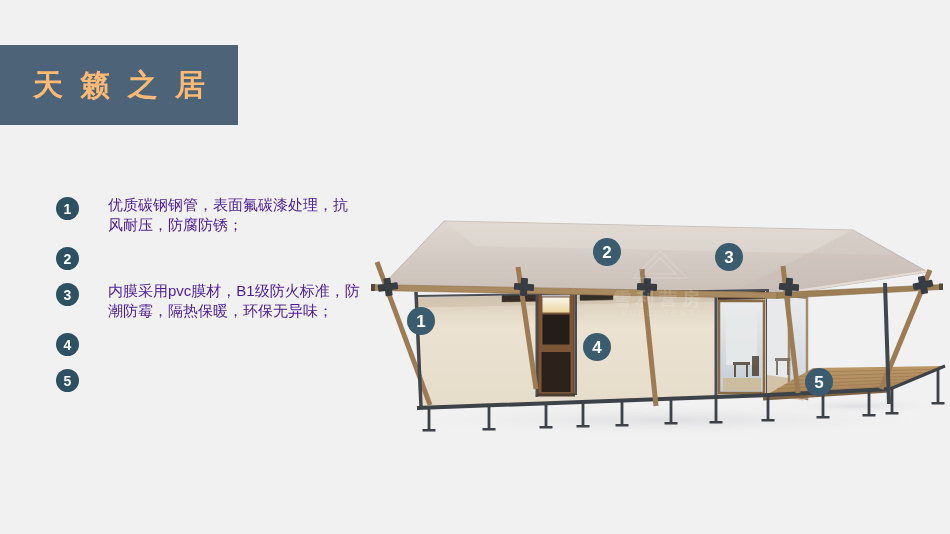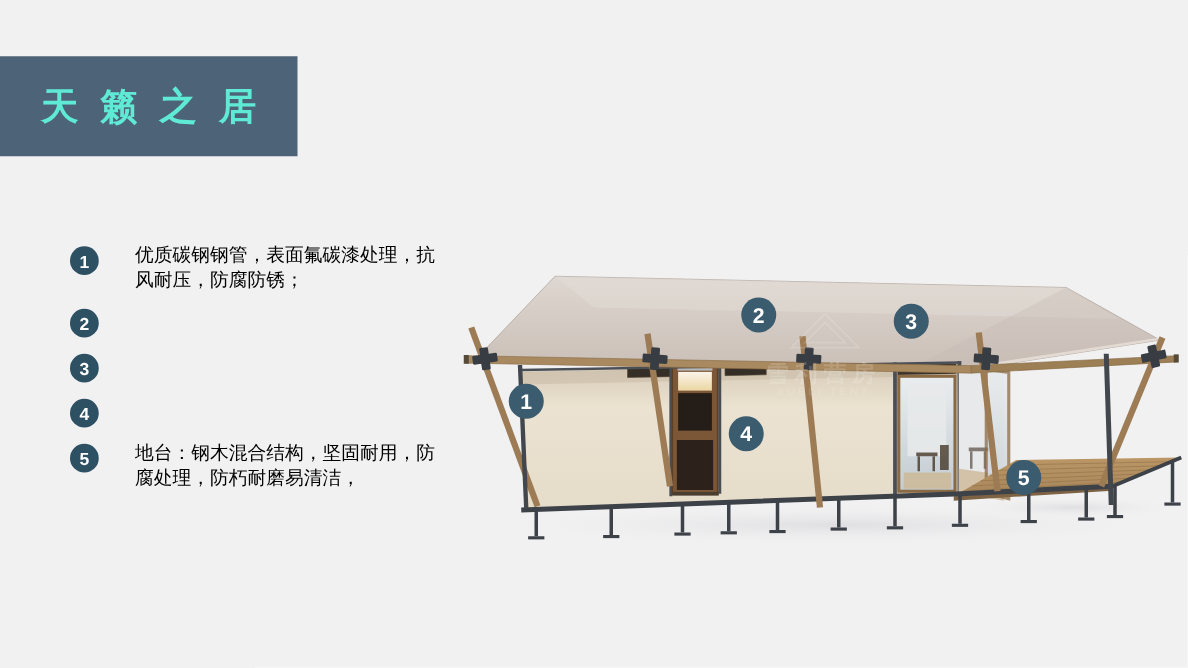--- a/index.html
+++ b/index.html
@@ -7,37 +7,37 @@
     position:relative; width:950px; height:534px;
     background:#f1f1f2; overflow:hidden;
     font-family:"Liberation Sans","DejaVu Sans",sans-serif;
   }
   
   .title-box {
     position:absolute; left:0; top:45px; width:238px; height:80px;
     background:#4d6377; display:flex; align-items:center; justify-content:center;
   }
   .title-box h1 {
-    margin:11px; color:#5eead4; font-size:30px; font-weight:bold;
+    margin:11px; color:#fdba74; font-size:30px; font-weight:bold;
     letter-spacing:0.58em; text-indent:0.58em; white-space:nowrap;
   }
   
   .features {
     position:absolute; left:56px; top:195px; width:316px;
     list-style:none; margin:0; padding:0;
   }
   .feature { display:flex; align-items:flex-start; margin-bottom:11px; }
   .num {
     flex:0 0 auto; width:23px; height:23px; margin-top:2px; border-radius:50%;
     background:#2e5063; color:#fff; font-size:14px; font-weight:bold;
     display:flex; align-items:center; justify-content:center;
   }
   .txt {
     margin-left:29px; width:254px;
-    font-size:15px; line-height:19.5px; color:#000000;
+    font-size:15px; line-height:19.5px; color:#4c1d95;
   }
   
   .render { position:absolute; left:365px; top:198px; width:585px; height:242px; }
   .render svg { display:block; width:100%; height:100%; }
   .marker-label { font-family:"Liberation Sans","DejaVu Sans",sans-serif; font-size:17px; font-weight:bold; fill:#ffffff; }
   .wm-cn { font-size:18px; font-weight:bold; letter-spacing:5px; fill:#ffffff; }
   .wm-en { font-size:8.5px; letter-spacing:2.6px; fill:#ffffff; }
 </style>
 </head>
 <body>
@@ -51,27 +51,27 @@
   <ul class="features">
     <li class="feature">
       <span class="num">1</span>
       <span class="txt">优质碳钢钢管，表面氟碳漆处理，抗风耐压，防腐防锈；</span>
     </li>
     <li class="feature">
       <span class="num">2</span>
     </li>
     <li class="feature">
       <span class="num">3</span>
+      <span class="txt">内膜采用pvc膜材，B1级防火标准，防潮防霉，隔热保暖，环保无异味；</span>
     </li>
     <li class="feature">
       <span class="num">4</span>
     </li>
     <li class="feature">
       <span class="num">5</span>
-      <span class="txt">地台：钢木混合结构，坚固耐用，防腐处理，防朽耐磨易清洁，</span>
     </li>
   </ul>
 
   <div class="render">
     <svg viewBox="368 198 585 242">
       <defs>
         <linearGradient id="roofGrad" x1="0" y1="0" x2="0" y2="1">
           <stop offset="0" stop-color="#ded6d0"></stop>
           <stop offset="1" stop-color="#c9bfb7"></stop>
         </linearGradient>

